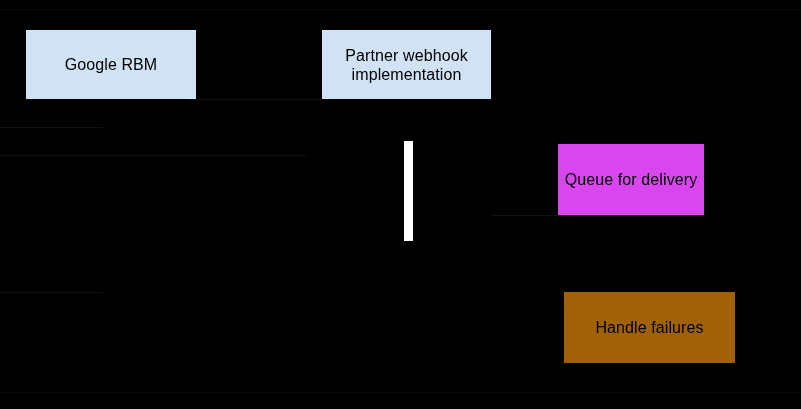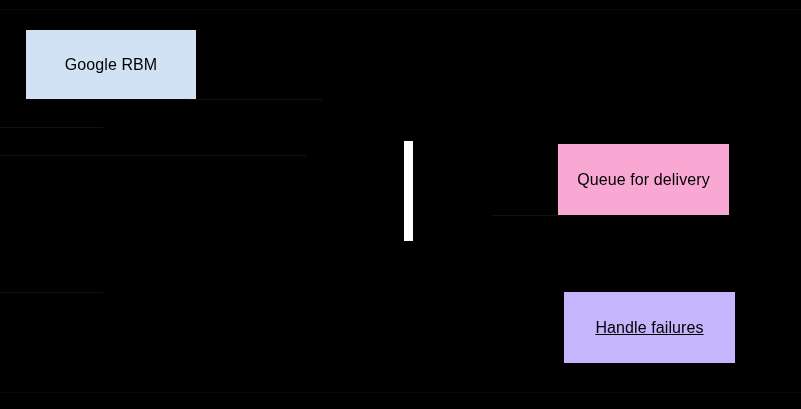--- a/index.html
+++ b/index.html
@@ -53,24 +53,28 @@
   <div class="edge-faint" style="left:0px;top:155px;width:306px;height:1px;"></div>
   <div class="edge-faint" style="left:0px;top:292px;width:103px;height:1px;"></div>
   <div class="edge" style="left:0px;top:392px;width:801px;height:1px;"></div>
   <div class="edge-faint" style="left:188px;top:99px;width:134px;height:1px;"></div>
   <div class="edge-faint" style="left:491px;top:215px;width:67px;height:1px;"></div>
 
   <div class="node" style="left:18px;top:30px;width:170px;height:69px;background:#d0e2f3;margin-left:8px;">
     <span>Google RBM</span>
   </div>
 
+  <div class="node" style="left:322px;top:30px;width:169px;height:69px;background:#d0e2f3;">
+    <span>Partner webhook
+implementation</span>
+  </div>
 
   <div class="white-bar" style="left:404px;top:141px;width:9px;height:100px;background:#ffffff;"></div>
 
-  <div class="node" style="left:558px;top:144px;width:171px;height:71px;background:#f9a8d4;">
+  <div class="node" style="left:558px;top:144px;width:146px;height:71px;background:#d946ef;">
     <span>Queue for delivery</span>
   </div>
 
-  <div class="node" style="left:564px;top:292px;width:171px;height:71px;background:#c4b5fd;text-decoration:underline;">
+  <div class="node" style="left:564px;top:292px;width:171px;height:71px;background:#a16207;">
     <span>Handle failures</span>
   </div>
 
 </div>
 
 </body></html>

